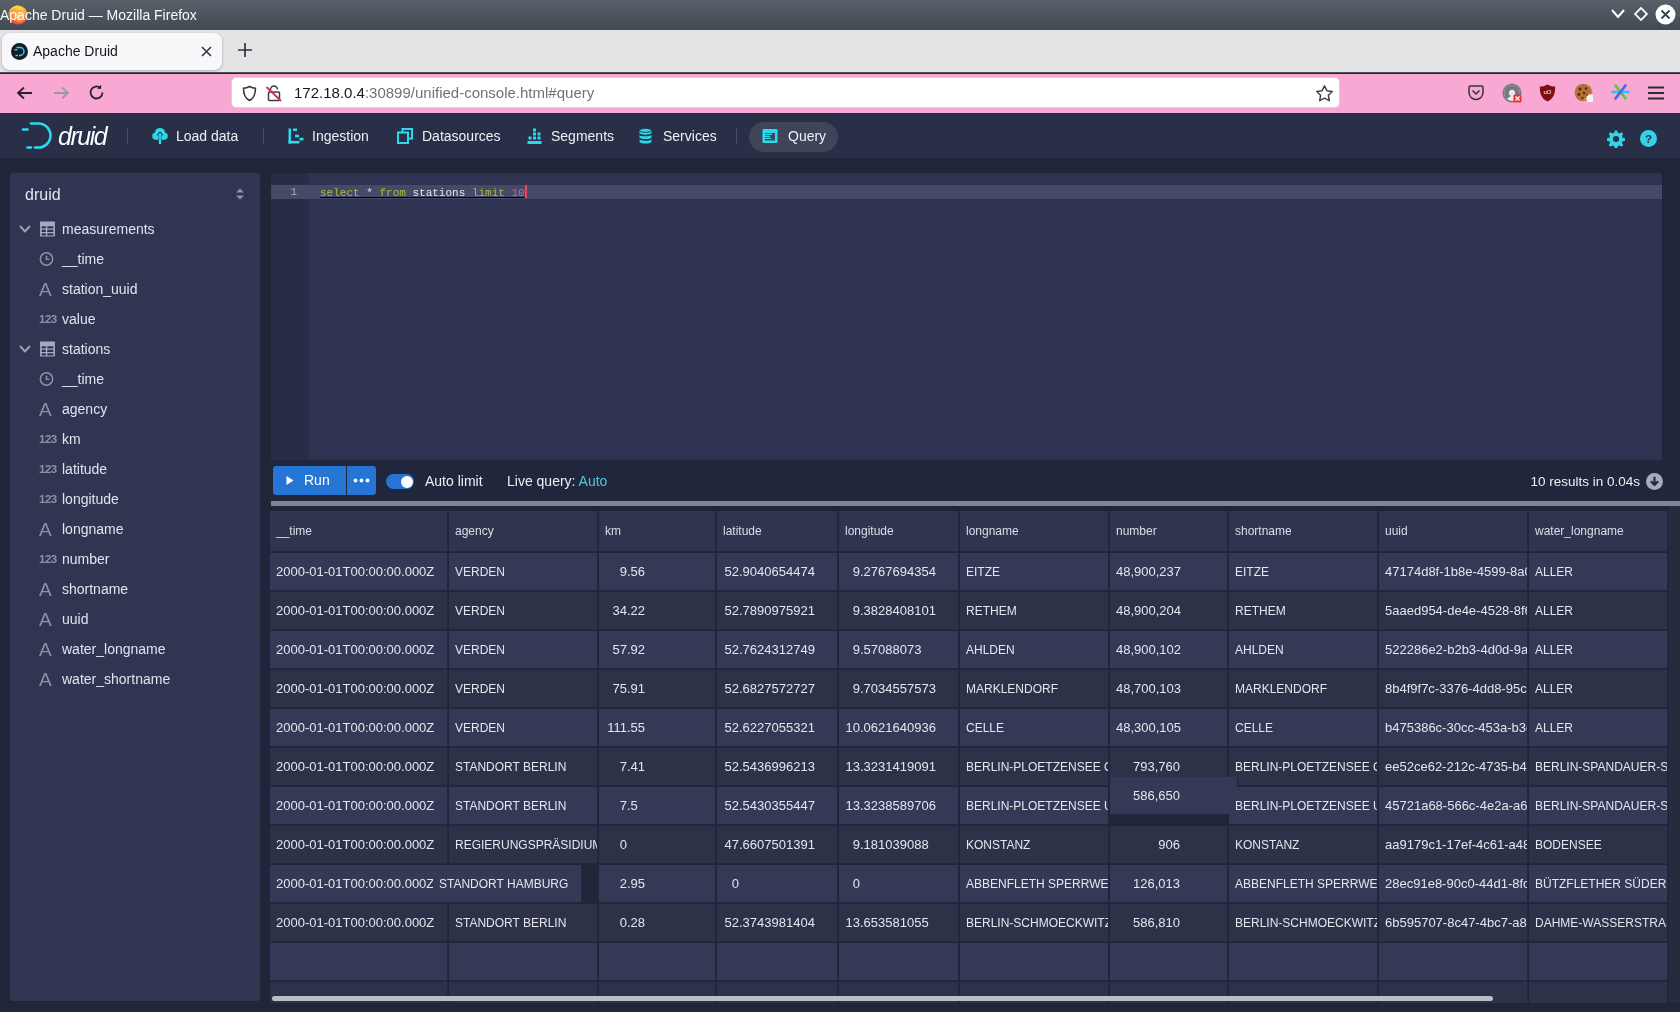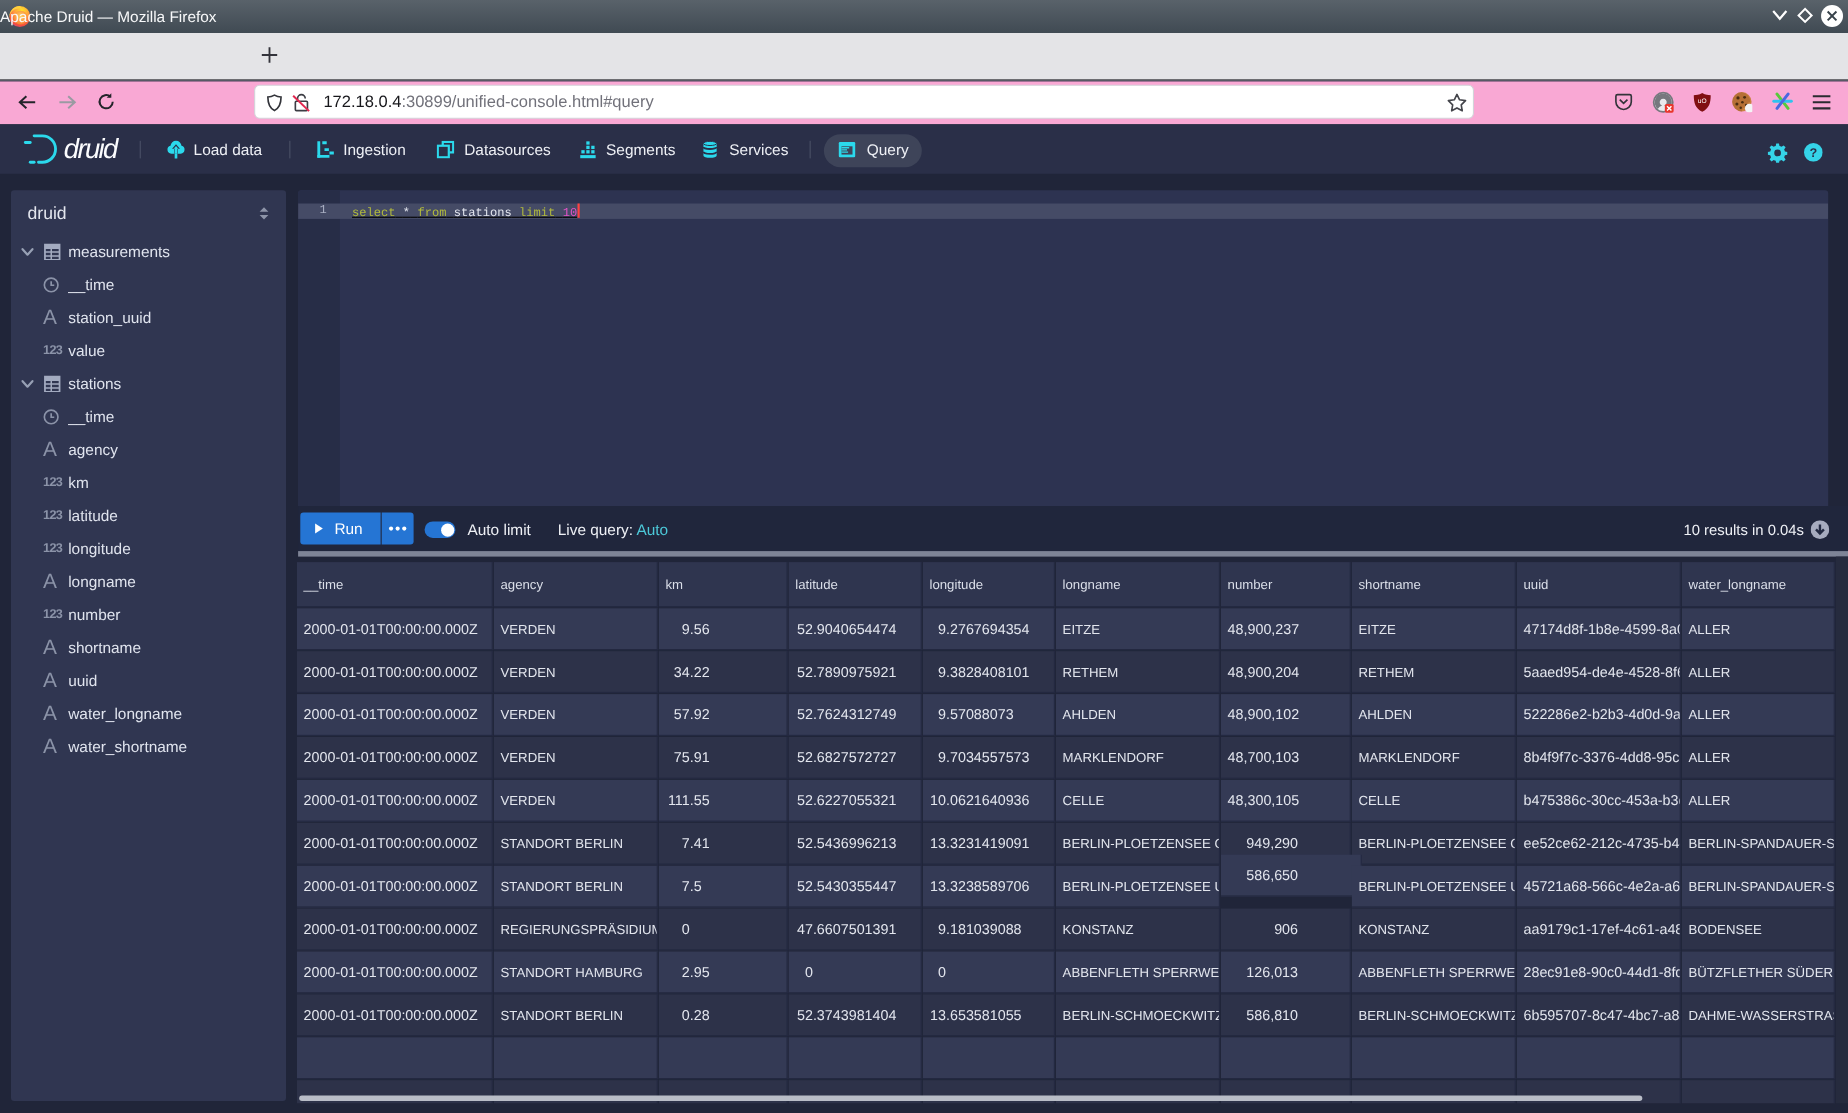--- a/index.html
+++ b/index.html
@@ -109,20 +109,34 @@
   <svg class="abs" style="left:1632px;top:5px" width="18" height="18" viewBox="0 0 18 18">
     <rect x="4.8" y="4.8" width="8.4" height="8.4" fill="none" stroke="#fff" stroke-width="1.8" transform="rotate(45 9 9)"></rect>
   </svg>
   <svg class="abs" style="left:1655px;top:4px" width="21" height="21" viewBox="0 0 21 21">
     <circle cx="10.5" cy="10.5" r="10" fill="#fff"></circle>
     <path d="M6.5 6.5 L14.5 14.5 M14.5 6.5 L6.5 14.5" stroke="#37424a" stroke-width="1.8"></path>
   </svg>
 </div>
 
 <div id="tabbar">
+  <div id="tab">
+    <svg class="abs" style="left:9px;top:10px" width="17" height="17" viewBox="0 0 17 17">
+      <circle cx="8.5" cy="8.5" r="8.5" fill="#171c2a"></circle>
+      <g fill="none" stroke="#2bd9ec" stroke-width="1.4">
+        <path d="M5.5 4.5 h3.5 a4 4 0 0 1 0 8 h-1"></path>
+        <path d="M3.5 6.8 h3"></path>
+          <path d="M4.5 12.5 h2.5"></path>
+      </g>
+    </svg>
+    <div id="tabtitle">Apache Druid</div>
+    <svg class="abs" style="left:197px;top:11px" width="15" height="15" viewBox="0 0 15 15">
+      <path d="M3 3 L12 12 M12 3 L3 12" stroke="#383841" stroke-width="1.6"></path>
+    </svg>
+  </div>
   <svg class="abs" style="left:237px;top:12px" width="16" height="16" viewBox="0 0 16 16">
     <path d="M8 1 V15 M1 8 H15" stroke="#33333b" stroke-width="1.7"></path>
   </svg>
 </div>
 
 <div id="urlrow">
   <svg class="abs" style="left:16px;top:11px" width="18" height="16" viewBox="0 0 18 16">
     <path d="M16 8 H3 M8 2.5 L2 8 L8 13.5" fill="none" stroke="#23242a" stroke-width="1.8"></path>
   </svg>
   <svg class="abs" style="left:52px;top:11px" width="18" height="16" viewBox="0 0 18 16">
@@ -448,21 +462,21 @@
     <div class="cell oddbg" style="left:959px;top:203px;width:149px;height:38px">CELLE</div>
     <div class="cell oddbg fnum" style="left:1109px;top:203px;width:149px;height:38px">b475386c-30cc-453a-b3e1-0e33e42fcbb8</div>
     <div class="cell oddbg" style="left:1259px;top:203px;width:139px;height:38px">ALLER</div>
     <div class="cell evenbg fnum" style="left:0px;top:242px;width:178px;height:38px">2000-01-01T00:00:00.000Z</div>
     <div class="cell evenbg" style="left:179px;top:242px;width:149px;height:38px">STANDORT BERLIN</div>
     <div class="cell evenbg fnum" style="left:329px;top:242px;width:117px;height:38px"><span class="int" style="width:22px">7</span>.41</div>
     <div class="cell evenbg fnum" style="left:447px;top:242px;width:121px;height:38px"><span class="int" style="width:16px">52</span>.5436996213</div>
     <div class="cell evenbg fnum" style="left:569px;top:242px;width:120px;height:38px"><span class="int" style="width:15px">13</span>.3231419091</div>
     <div class="cell evenbg" style="left:690px;top:242px;width:149px;height:38px">BERLIN-PLOETZENSEE OW</div>
     <div class="cell evenbg fnum" style="left:840px;top:242px;width:118px;height:38px">
-      <span class="int" style="width:64px">949,290</span>
+      <span class="int" style="width:64px">793,760</span>
     </div>
     <div class="cell evenbg" style="left:959px;top:242px;width:149px;height:38px">BERLIN-PLOETZENSEE OW</div>
     <div class="cell evenbg fnum" style="left:1109px;top:242px;width:149px;height:38px">ee52ce62-212c-4735-b4cd-b666e1b4f8e7</div>
     <div class="cell evenbg" style="left:1259px;top:242px;width:139px;height:38px">BERLIN-SPANDAUER-SCHIFFAHRTSKANAL</div>
     <div class="cell oddbg fnum" style="left:0px;top:281px;width:178px;height:38px">2000-01-01T00:00:00.000Z</div>
     <div class="cell oddbg" style="left:179px;top:281px;width:149px;height:38px">STANDORT BERLIN</div>
     <div class="cell oddbg fnum" style="left:329px;top:281px;width:117px;height:38px"><span class="int" style="width:22px">7</span>.5</div>
     <div class="cell oddbg fnum" style="left:447px;top:281px;width:121px;height:38px"><span class="int" style="width:16px">52</span>.5430355447</div>
     <div class="cell oddbg fnum" style="left:569px;top:281px;width:120px;height:38px"><span class="int" style="width:15px">13</span>.3238589706</div>
     <div class="cell oddbg" style="left:690px;top:281px;width:149px;height:38px">BERLIN-PLOETZENSEE UW</div>
@@ -480,21 +494,21 @@
     <div class="cell evenbg fnum" style="left:447px;top:320px;width:121px;height:38px"><span class="int" style="width:16px">47</span>.6607501391</div>
     <div class="cell evenbg fnum" style="left:569px;top:320px;width:120px;height:38px"><span class="int" style="width:15px">9</span>.181039088</div>
     <div class="cell evenbg" style="left:690px;top:320px;width:149px;height:38px">KONSTANZ</div>
     <div class="cell evenbg fnum" style="left:840px;top:320px;width:118px;height:38px">
       <span class="int" style="width:64px">906</span>
     </div>
     <div class="cell evenbg" style="left:959px;top:320px;width:149px;height:38px">KONSTANZ</div>
     <div class="cell evenbg fnum" style="left:1109px;top:320px;width:149px;height:38px">aa9179c1-17ef-4c61-a48a-74193fa7bd17</div>
     <div class="cell evenbg" style="left:1259px;top:320px;width:139px;height:38px">BODENSEE</div>
     <div class="cell oddbg fnum" style="left:0px;top:359px;width:178px;height:38px">2000-01-01T00:00:00.000Z</div>
-    <div class="cell oddbg" style="left:179px;top:359px;width:149px;height:38px">STANDORT HAMBURG</div>
+    <div class="cell oddbg" style="left:163px;top:359px;width:149px;height:38px">STANDORT HAMBURG</div>
     <div class="cell oddbg fnum" style="left:329px;top:359px;width:117px;height:38px"><span class="int" style="width:22px">2</span>.95</div>
     <div class="cell oddbg fnum" style="left:447px;top:359px;width:121px;height:38px">
       <span class="int" style="width:16px">0</span>
     </div>
     <div class="cell oddbg fnum" style="left:569px;top:359px;width:120px;height:38px">
       <span class="int" style="width:15px">0</span>
     </div>
     <div class="cell oddbg" style="left:690px;top:359px;width:149px;height:38px">ABBENFLETH SPERRWERK AP</div>
     <div class="cell oddbg fnum" style="left:840px;top:359px;width:118px;height:38px">
       <span class="int" style="width:64px">126,013</span>

